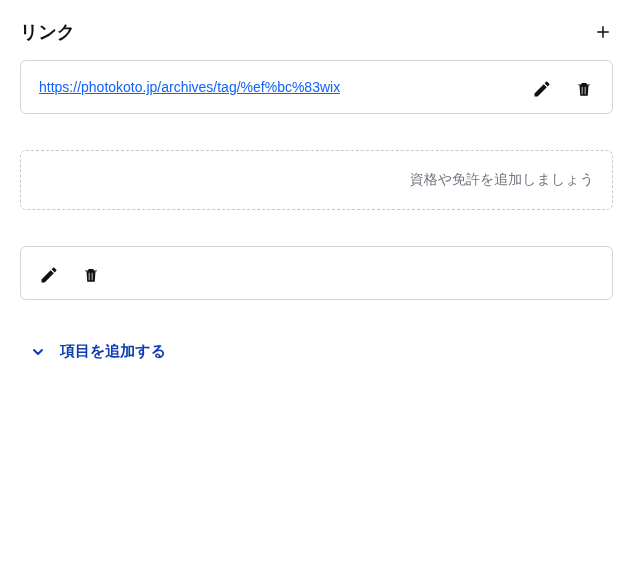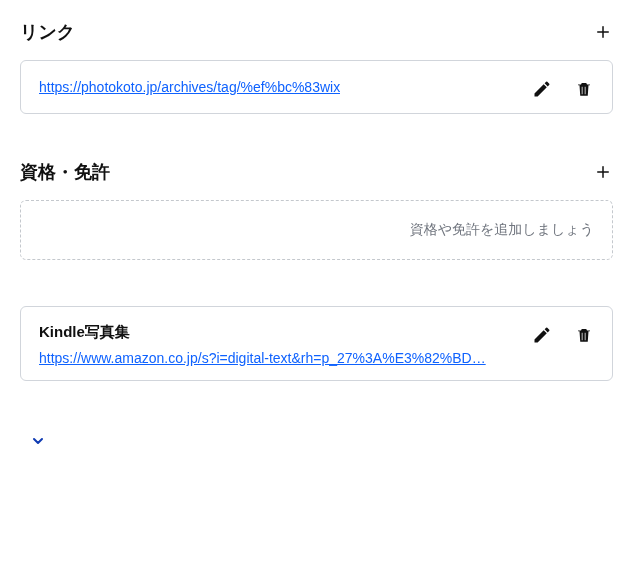--- a/index.html
+++ b/index.html
@@ -2,21 +2,21 @@
 <html><head>
   <meta charset="utf-8">
   <style>
     * { margin: 0; padding: 0; box-sizing: border-box; }
     body {
       font-family: -apple-system, BlinkMacSystemFont, "Hiragino Kaku Gothic ProN", "Hiragino Sans", Meiryo, sans-serif;
       background: #fff;
       width: 633px;
       padding: 20px;
     }
-    .section { margin-bottom: 46px; }
+    .section { margin-bottom: 36px; }
     .section-header {
       display: flex;
       justify-content: space-between;
       align-items: center;
       margin-bottom: 16px;
     }
     .section-title {
       font-size: 18px;
       font-weight: 700;
       color: #111;
@@ -138,56 +138,42 @@
           <svg width="18" height="20" viewBox="0 0 24 24" fill="#111">
               <path d="M6 7h12l-1 14H7L6 7zm3 2v10h1V9H9zm4 0v10h1V9h-1zM9 4h6l1 2h4v1H4V6h4l1-2z"></path>
             </svg>
         </div>
       </div>
     </div>
   </div>
 </div>
 
 <div class="section">
-  <div class="section-header">
-    <div class="section-title">資格・免許</div>
-    <div class="add-plus">
-      <svg width="18" height="18" viewBox="0 0 24 24" fill="none" stroke="#111" stroke-width="2" stroke-linecap="round">
-          <line x1="12" y1="5" x2="12" y2="19"></line>
-          <line x1="5" y1="12" x2="19" y2="12"></line>
-        </svg>
-    </div>
-  </div>
   <div class="placeholder-card">
     <span>資格や免許を追加しましょう</span>
   </div>
 </div>
 
 <div class="section">
   <div class="card">
     <div class="card-row">
-      <div class="card-content">
-        <div class="card-title">Kindle写真集</div>
-        <span class="underline-wrap">
-          <a class="link-text">https://www.amazon.co.jp/s?i=digital-text&amp;rh=p_27%3A%E3%82%BD…</a>
-        </span>
-      </div>
       <div class="card-actions">
         <div class="icon-btn">
           <svg width="20" height="20" viewBox="0 0 24 24" fill="#111">
               <path d="M3 17.25V21h3.75l11-11.04-3.75-3.75L3 17.25zM20.71 7.04a1 1 0 0 0 0-1.41l-2.34-2.34a1 1 0 0 0-1.41 0l-1.83 1.83 3.75 3.75 1.83-1.83z"></path>
             </svg>
         </div>
         <div class="icon-btn">
           <svg width="18" height="20" viewBox="0 0 24 24" fill="#111">
               <path d="M6 7h12l-1 14H7L6 7zm3 2v10h1V9H9zm4 0v10h1V9h-1zM9 4h6l1 2h4v1H4V6h4l1-2z"></path>
             </svg>
         </div>
       </div>
     </div>
   </div>
 </div>
 
 <div class="add-more-row">
   <svg width="16" height="16" viewBox="0 0 24 24" fill="none" stroke="#0f3bb3" stroke-width="3" stroke-linecap="round" stroke-linejoin="round">
       <polyline points="6 9 12 15 18 9"></polyline>
     </svg>
+  <span class="add-more-text">項目を追加する</span>
 </div>
 
 </body></html>

